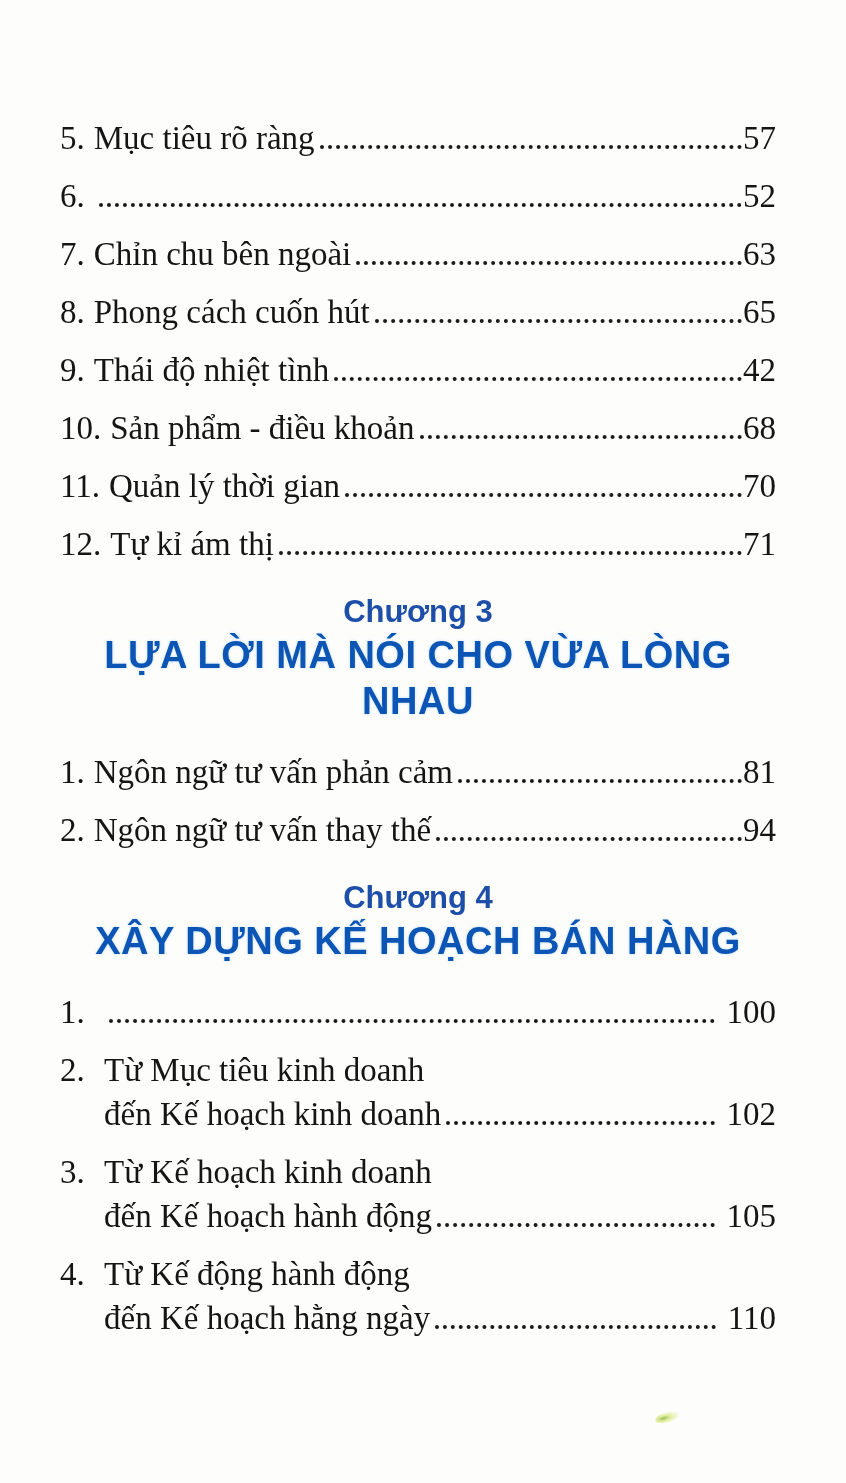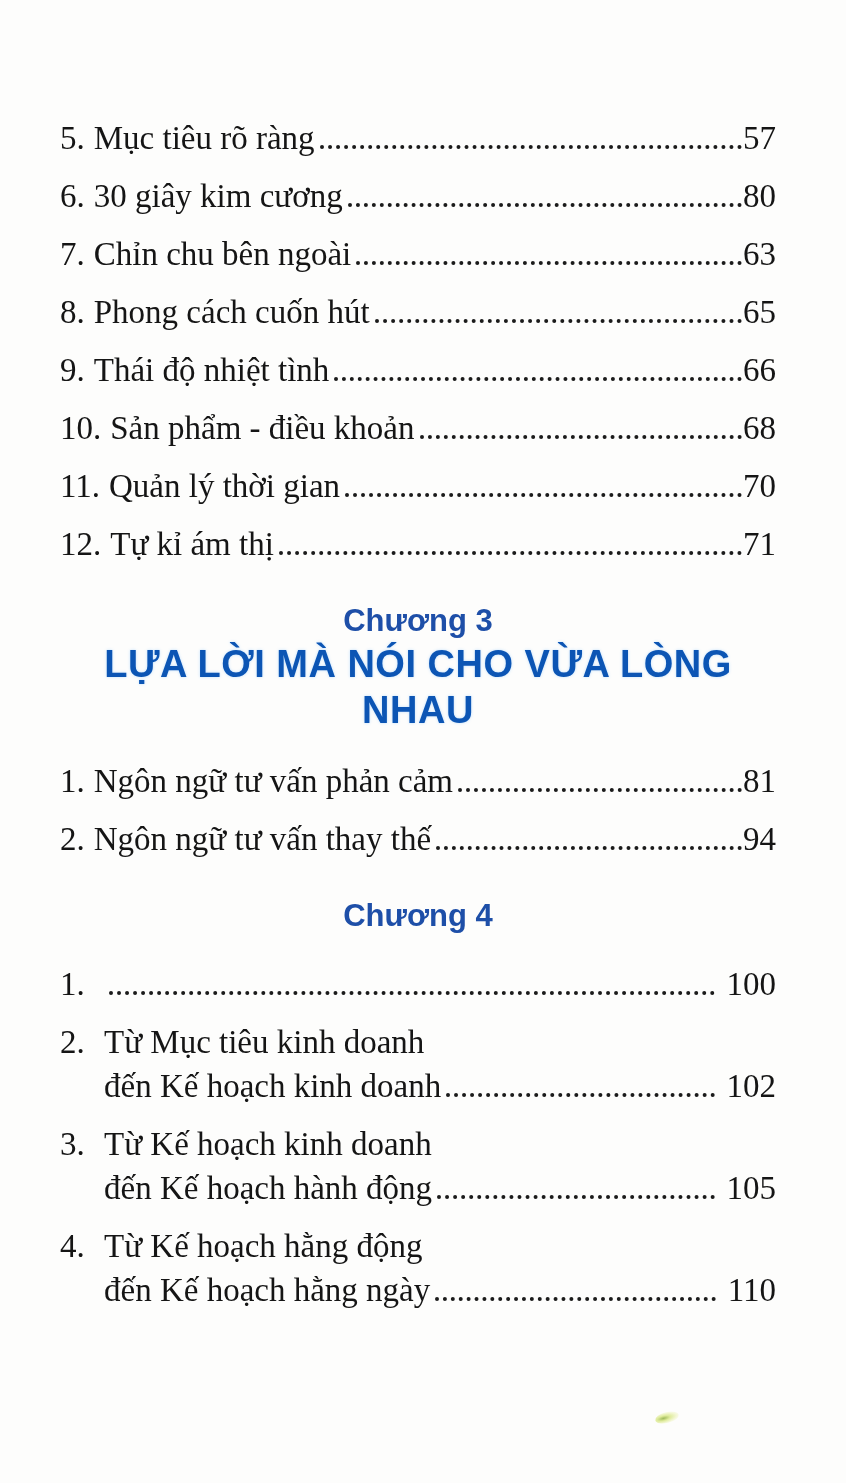--- a/index.html
+++ b/index.html
@@ -26,21 +26,21 @@
   .trow .num { margin-right: 9px; }
   .dots {
     flex: 1;
     min-width: 24px;
     height: 0;
     border-bottom: 4px dotted #1b1b1b;
     margin: 0 1px 0 5px;
   }
   .pagenum { text-align: right; }
   
-  .chapter-head { margin-top: 35px; margin-bottom: 26px; }
+  .chapter-head { margin-top: 26px; margin-bottom: 26px; }
   .kicker {
     text-align: center;
     font-family: "Liberation Sans", sans-serif;
     font-weight: bold;
     font-size: 31px;
     line-height: 40px;
     color: #1e4fa8;
   }
   .ctitle {
     text-align: center;
@@ -87,41 +87,40 @@
 <div class="page">
 
   <div class="trow">
     <span class="num">5.</span>
       <span>Mục tiêu rõ ràng</span>
     <span class="dots"></span>
     <span class="pagenum">57</span>
   </div>
   <div class="trow">
     <span class="num">6.</span>
-      <span>30 giây kim cương</span>
-    <span class="dots"></span>
-    <span class="pagenum">80</span>
+    <span class="dots"></span>
+    <span class="pagenum">52</span>
   </div>
   <div class="trow">
     <span class="num">7.</span>
       <span>Chỉn chu bên ngoài</span>
     <span class="dots"></span>
     <span class="pagenum">63</span>
   </div>
   <div class="trow">
     <span class="num">8.</span>
       <span>Phong cách cuốn hút</span>
     <span class="dots"></span>
     <span class="pagenum">65</span>
   </div>
   <div class="trow">
     <span class="num">9.</span>
       <span>Thái độ nhiệt tình</span>
     <span class="dots"></span>
-    <span class="pagenum">66</span>
+    <span class="pagenum">42</span>
   </div>
   <div class="trow">
     <span class="num">10.</span>
       <span>Sản phẩm - điều khoản</span>
     <span class="dots"></span>
     <span class="pagenum">68</span>
   </div>
   <div class="trow">
     <span class="num">11.</span>
       <span>Quản lý thời gian</span>
@@ -148,20 +147,21 @@
   </div>
   <div class="trow">
     <span class="num">2.</span>
       <span>Ngôn ngữ tư vấn thay thế</span>
     <span class="dots"></span>
     <span class="pagenum">94</span>
   </div>
 
   <div class="chapter-head">
     <div class="kicker">Chương 4</div>
+    <div class="ctitle">XÂY DỰNG KẾ HOẠCH BÁN HÀNG</div>
   </div>
 
   <div class="trow4">
     <span class="num4">1.</span>
     <div class="lines">
       <div class="lineflex">
         <span class="dots"></span>
         <span class="pagenum gap-before-page">100</span>
       </div>
     </div>
@@ -187,21 +187,21 @@
         <span>đến Kế hoạch hành động</span>
         <span class="dots"></span>
         <span class="pagenum gap-before-page">105</span>
       </div>
     </div>
   </div>
 
   <div class="trow4">
     <span class="num4">4.</span>
     <div class="lines">
-      <div>Từ Kế hoạch hằng động</div>
+      <div>Từ Kế động hành động</div>
       <div class="lineflex">
         <span>đến Kế hoạch hằng ngày</span>
         <span class="dots"></span>
         <span class="pagenum gap-before-page">110</span>
       </div>
     </div>
   </div>
 
   <div class="smudge"></div>
 </div>

